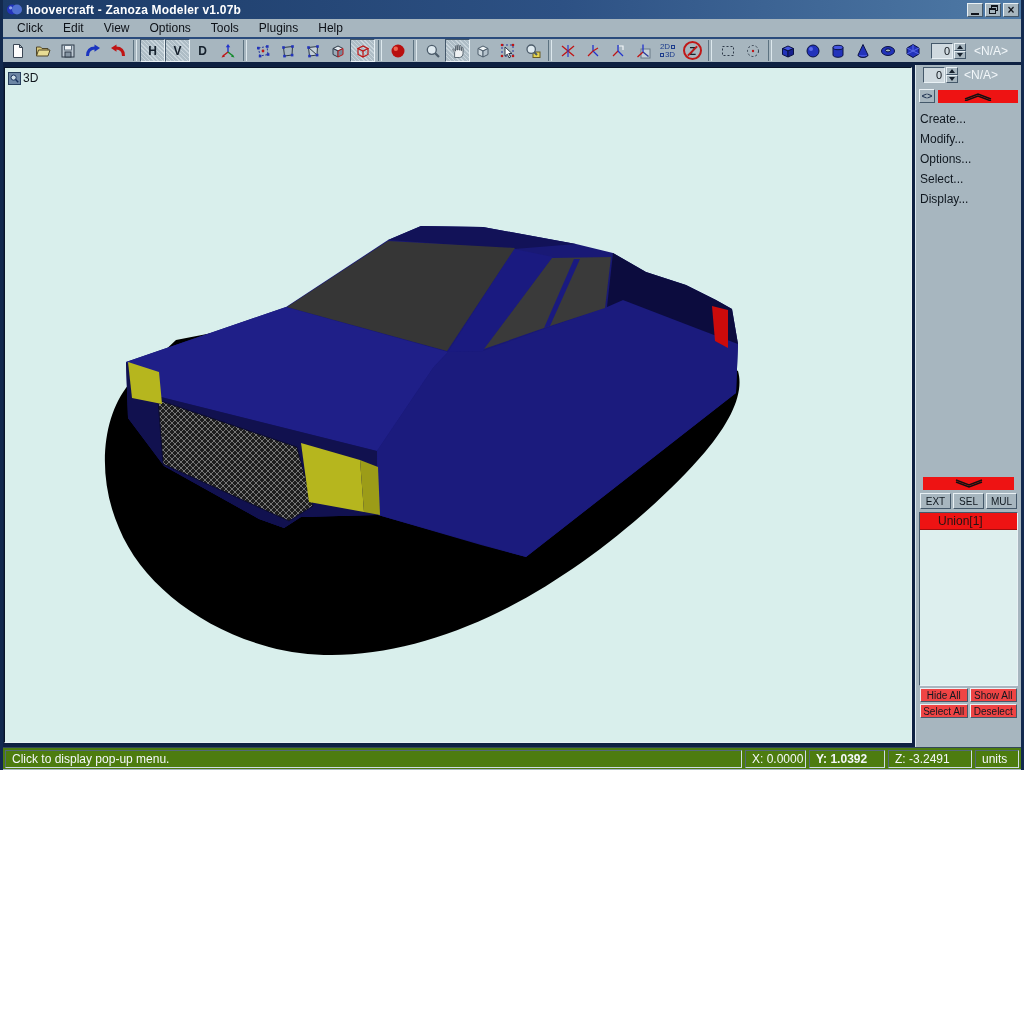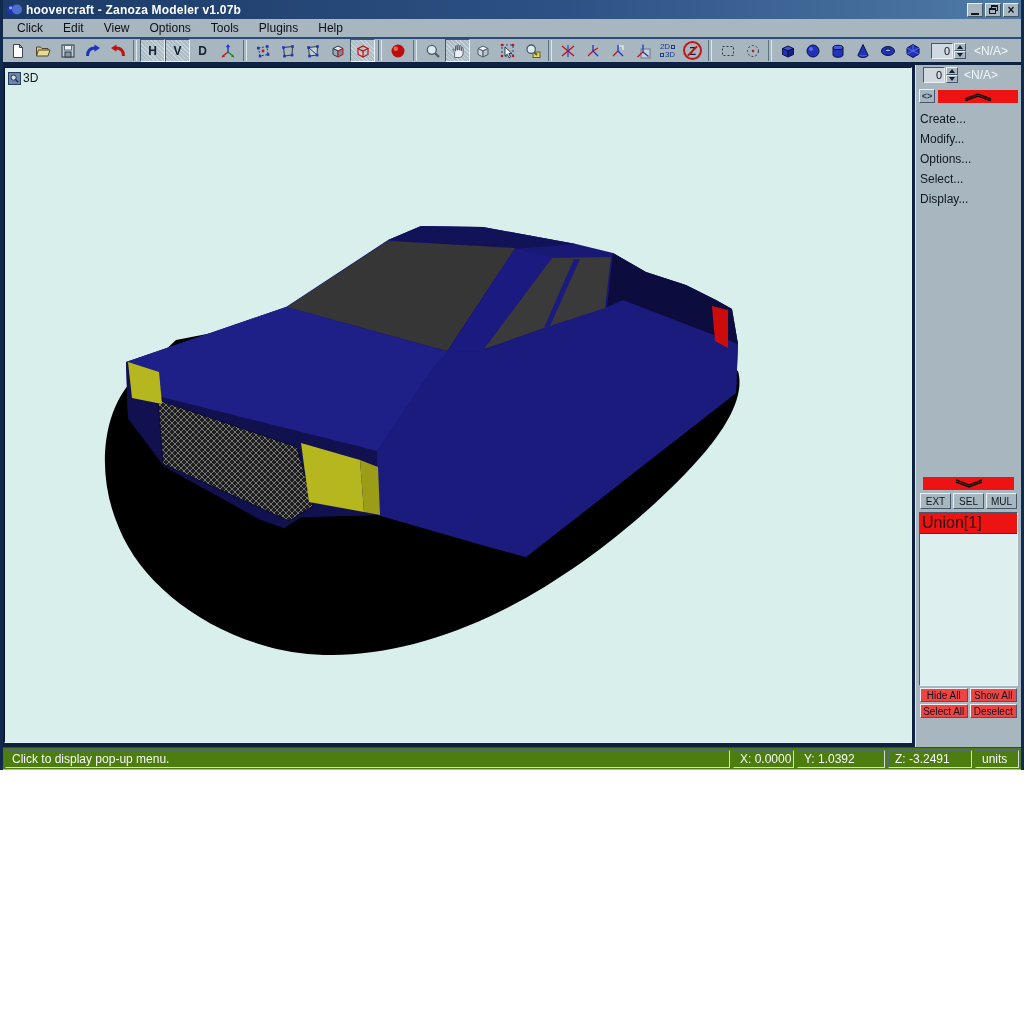--- a/index.html
+++ b/index.html
@@ -83,35 +83,35 @@
   .pmenu { margin-top:6px; }
   .pmenu-item { font-size:12px; color:#101820; padding:3px 1px; cursor:default; }
   .redbar2 { height:13px; background:#ee1313; margin:0 4px;
              display:flex; align-items:center; justify-content:center; }
   .modes { display:flex; margin-top:3px; }
   .modebtn { flex:1; height:16px; margin:0 1px; background:#a7b6bf; border:1px solid;
              border-color:#e9f1f5 #44586a #44586a #e9f1f5; font-size:10px; color:#101820;
              display:flex; align-items:center; justify-content:center; }
   .objlist { margin-top:3px; height:174px; background:#ddefee; border:1px solid;
              border-color:#44586a #e9f1f5 #e9f1f5 #44586a; overflow:hidden; }
-  .objrow-sel { background:#ee1313; color:#241414; font-size:16px; padding:1px 2px;
+  .objrow-sel { background:#ee1313; color:#241414; font-size:12px; padding:1px 18px;
                 border-bottom:1px solid #a30d0d; }
   .plist-btns { display:flex; margin-top:2px; }
   .pbtn { flex:1; height:14px; margin:0 1px; background:#ef4444; border:1px solid;
           border-color:#e9f1f5 #44586a #44586a #e9f1f5; font-size:10px; color:#101820;
           display:flex; align-items:center; justify-content:center; white-space:nowrap; overflow:hidden;}
 
   
   .statusbar { height:22px; background:#4d7c0f; display:flex; align-items:center; padding:1px 2px;
                border-top:1px solid #33475a; }
   .spanel { height:18px; border:1px solid; border-color:#53687a #cfdce4 #cfdce4 #53687a;
             color:#f4f8fa; font-size:12px; display:flex; align-items:center; padding:0 6px;
             white-space:nowrap; margin-right:3px; }
   .sp-msg { flex:1; }
-  .sp-x { width:61px; } .sp-y { width:88px; } .sp-z { width:84px; } .sp-u { width:44px; margin-right:0; }
+  .sp-x { width:61px; } .sp-y { width:76px;font-weight:bold; } .sp-z { width:84px; } .sp-u { width:44px; margin-right:0; }
 </style>
 </head>
 <body>
 
 <div class="app">
 
   <div class="titlebar">
     <svg class="app-icon" viewBox="0 0 15 13">
       <circle cx="5" cy="6.5" r="5" fill="#2233bb"></circle>
       <circle cx="10" cy="6.5" r="5" fill="#4f6fd0"></circle>

